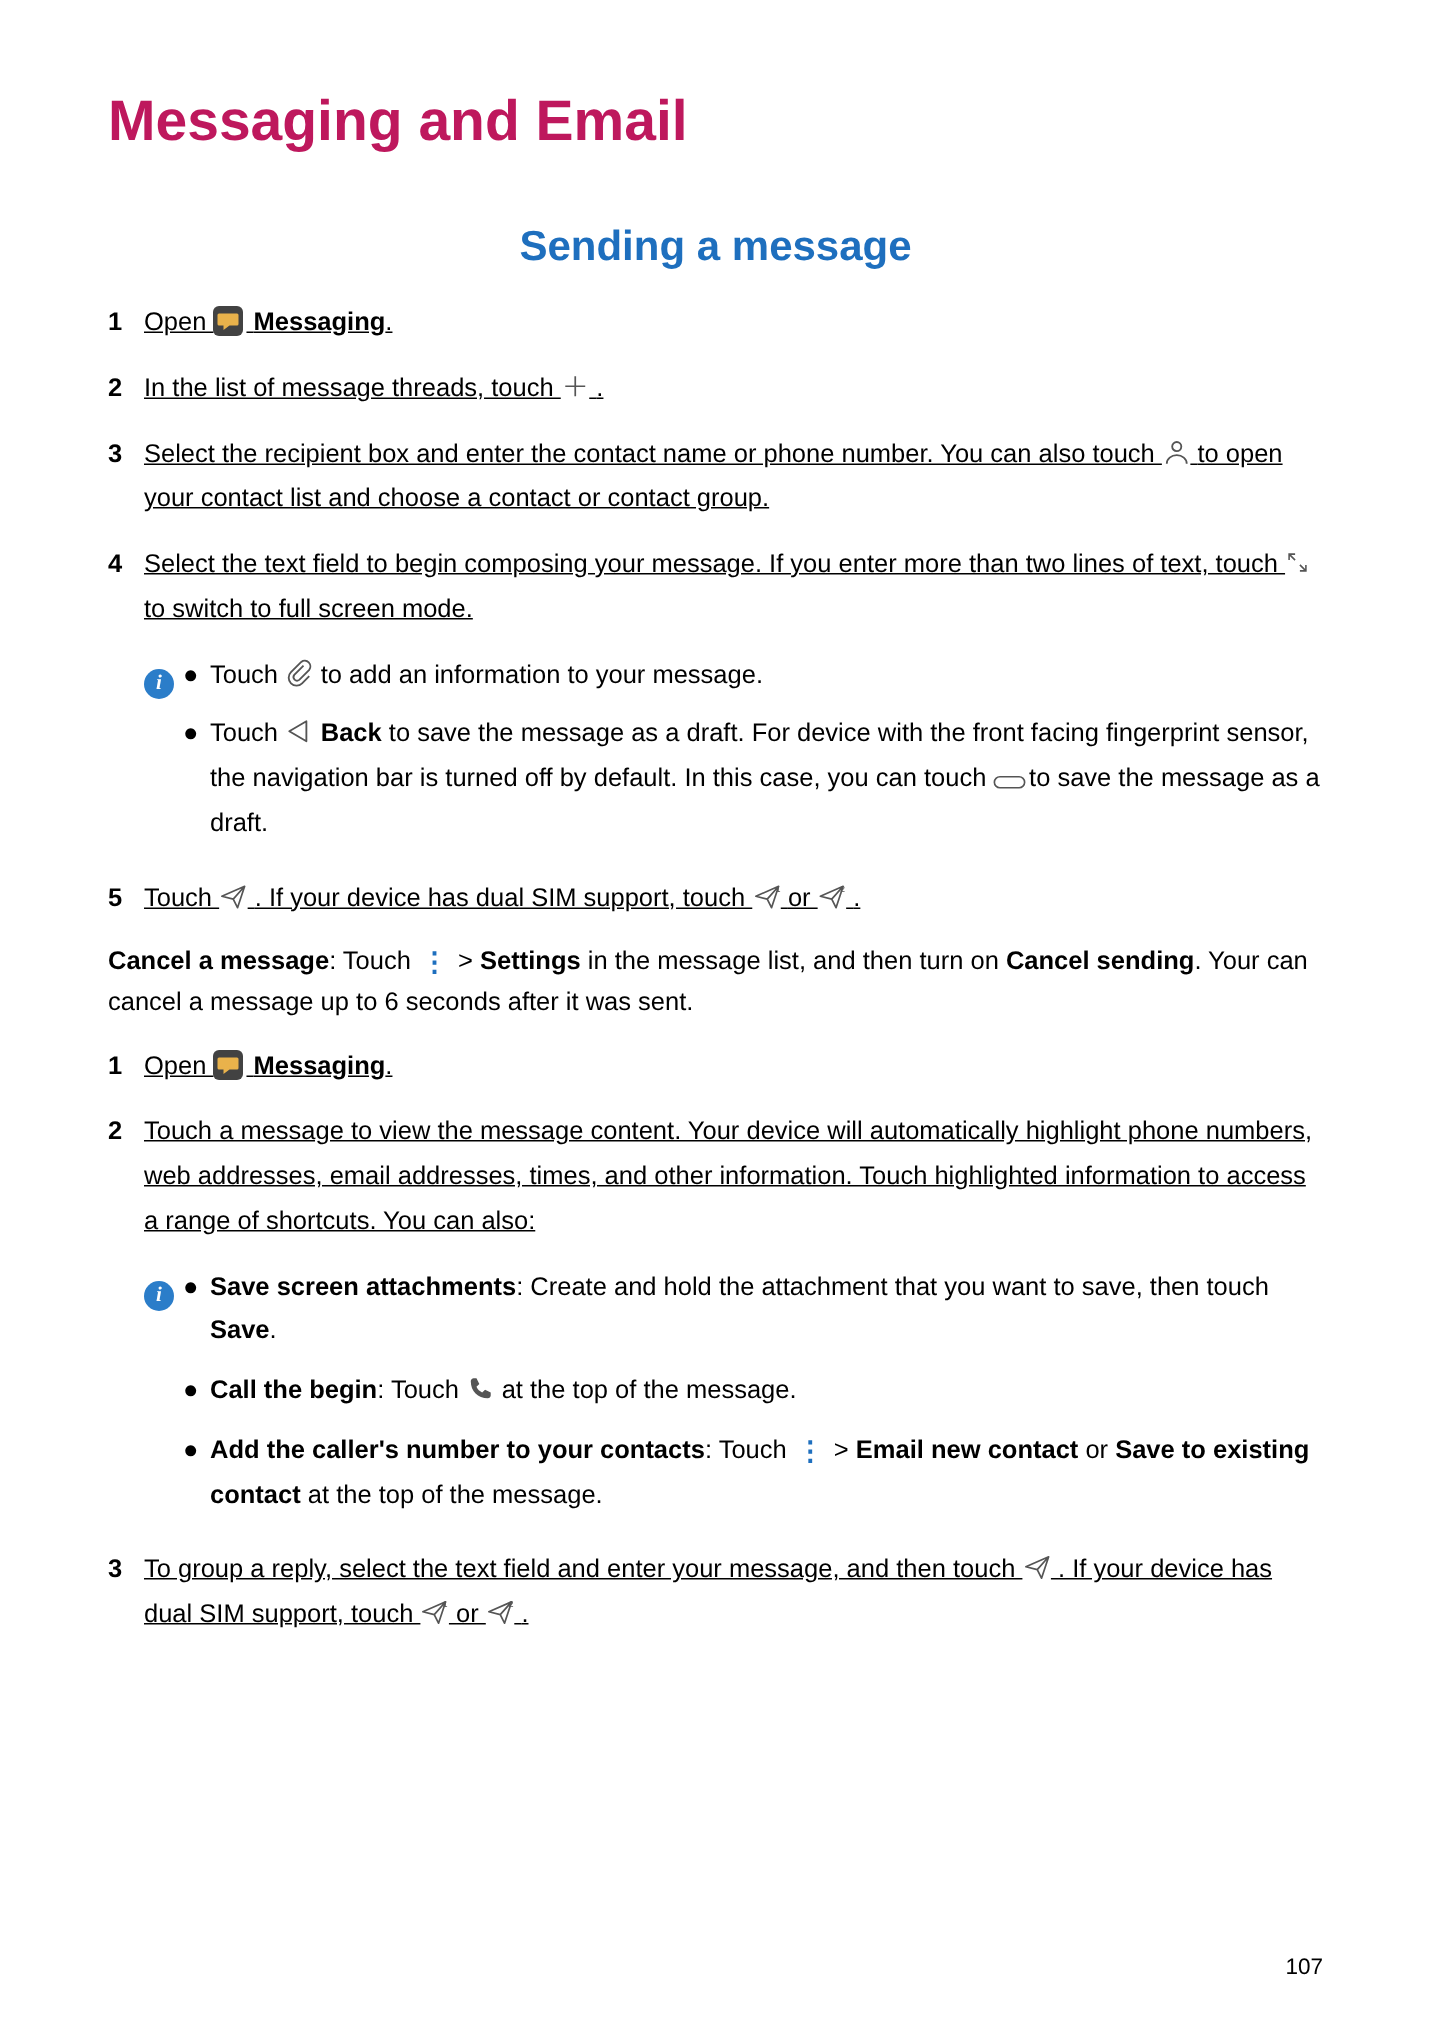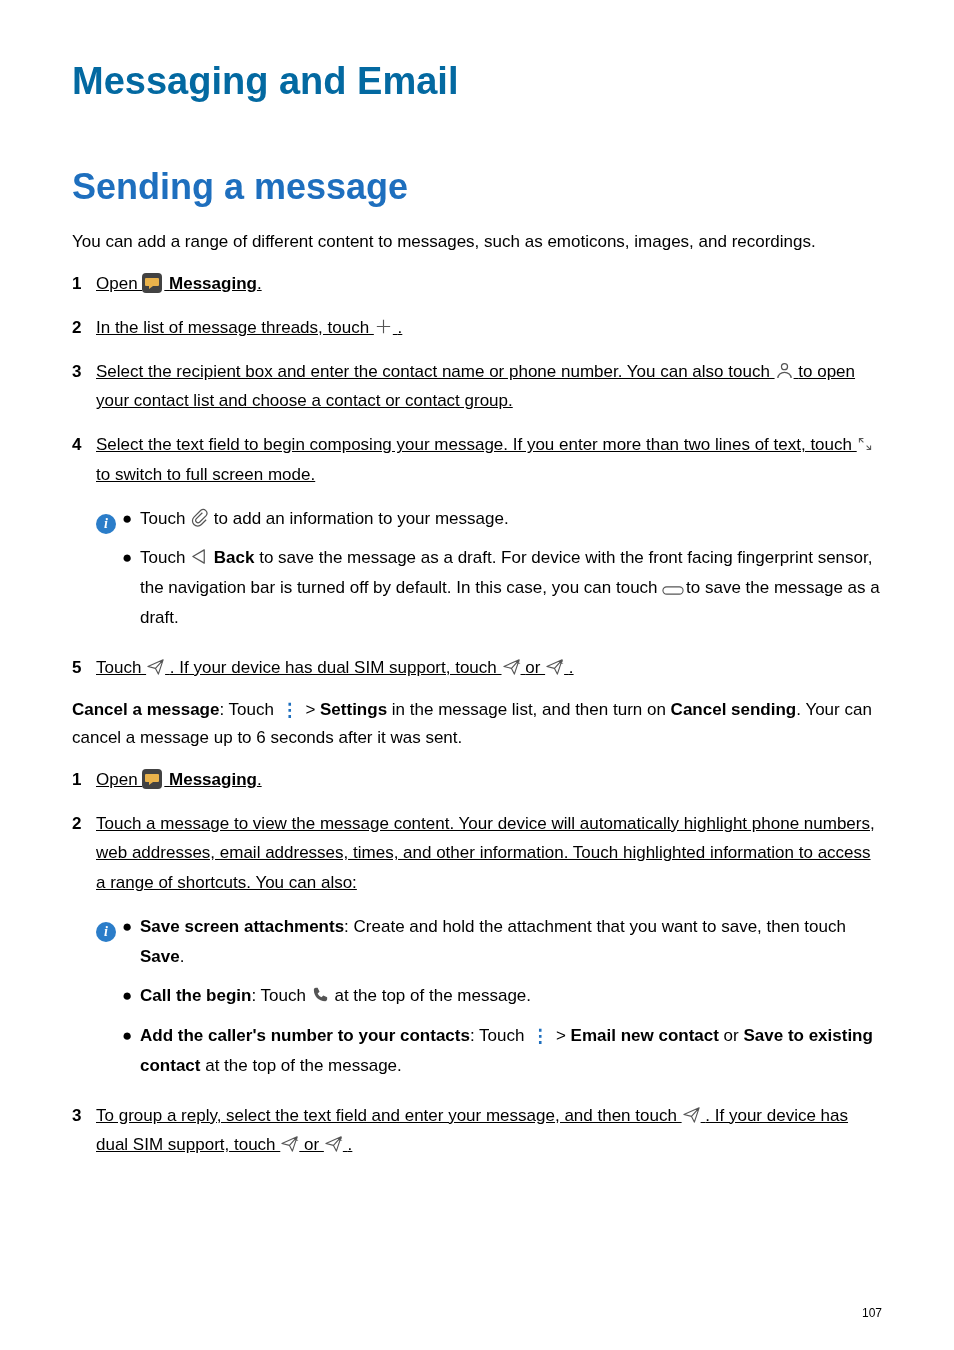--- a/index.html
+++ b/index.html
@@ -10,31 +10,32 @@
     color: #000;
   }
   .page {
     width: 954px;
     min-height: 1350px;
     padding: 60px 72px 40px 72px;
     box-sizing: border-box;
     position: relative;
   }
   .h1 {
-    color: #0369a1;
+    color: #be185d;
     font-size: 38px;
     font-weight: bold;
-    margin-bottom: 63px;
+    margin-bottom: 45px;
   }
   .h2 {
     color: #1E6FBE;
-    font-size: 36px;
+    font-size: 28px;
     font-weight: bold;
     margin-top: 35px;
     margin-bottom: 20px;
+    text-align: center;
   }
   .para {
     font-size: 17px;
     line-height: 1.6;
     margin-bottom: 14px;
   }
   .ol-item {
     display: flex;
     margin-bottom: 14px;
     font-size: 17px;
@@ -112,21 +113,21 @@
     flex-shrink: 0;
     font-size: 17px;
   }
   .bullet-body {
     flex: 1;
   }
   .page-number {
     position: absolute;
     bottom: 30px;
     right: 72px;
-    font-size: 12px;
+    font-size: 15px;
   }
   .vdots {
     display: inline-block;
     width: 22px;
     text-align: center;
     color: #1E6FBE;
     font-size: 18px;
     font-weight: bold;
     line-height: 10px;
     vertical-align: -1px;
@@ -135,21 +136,20 @@
 </style>
 </head>
 <body>
 
 <div class="page">
 
   <div class="h1">Messaging and Email</div>
 
   <div class="h2">Sending a message</div>
 
-  <div class="para">You can add a range of different content to messages, such as emoticons, images, and recordings.</div>
 
   <div class="ol-item">
     <div class="ol-num">1</div>
     <div class="ol-body">
       <span>Open </span>
       <span class="icon-chat">
         <svg viewBox="0 0 20 20" width="20" height="20">
           <rect x="0" y="0" width="20" height="20" rx="4" fill="#424242"></rect>
           <path d="M4 5 h12 a1 1 0 0 1 1 1 v6 a1 1 0 0 1 -1 1 h-5 l-4 3 v-3 h-3 a1 1 0 0 1 -1 -1 v-6 a1 1 0 0 1 1 -1 z" fill="#E9B24B"></path>
         </svg>

